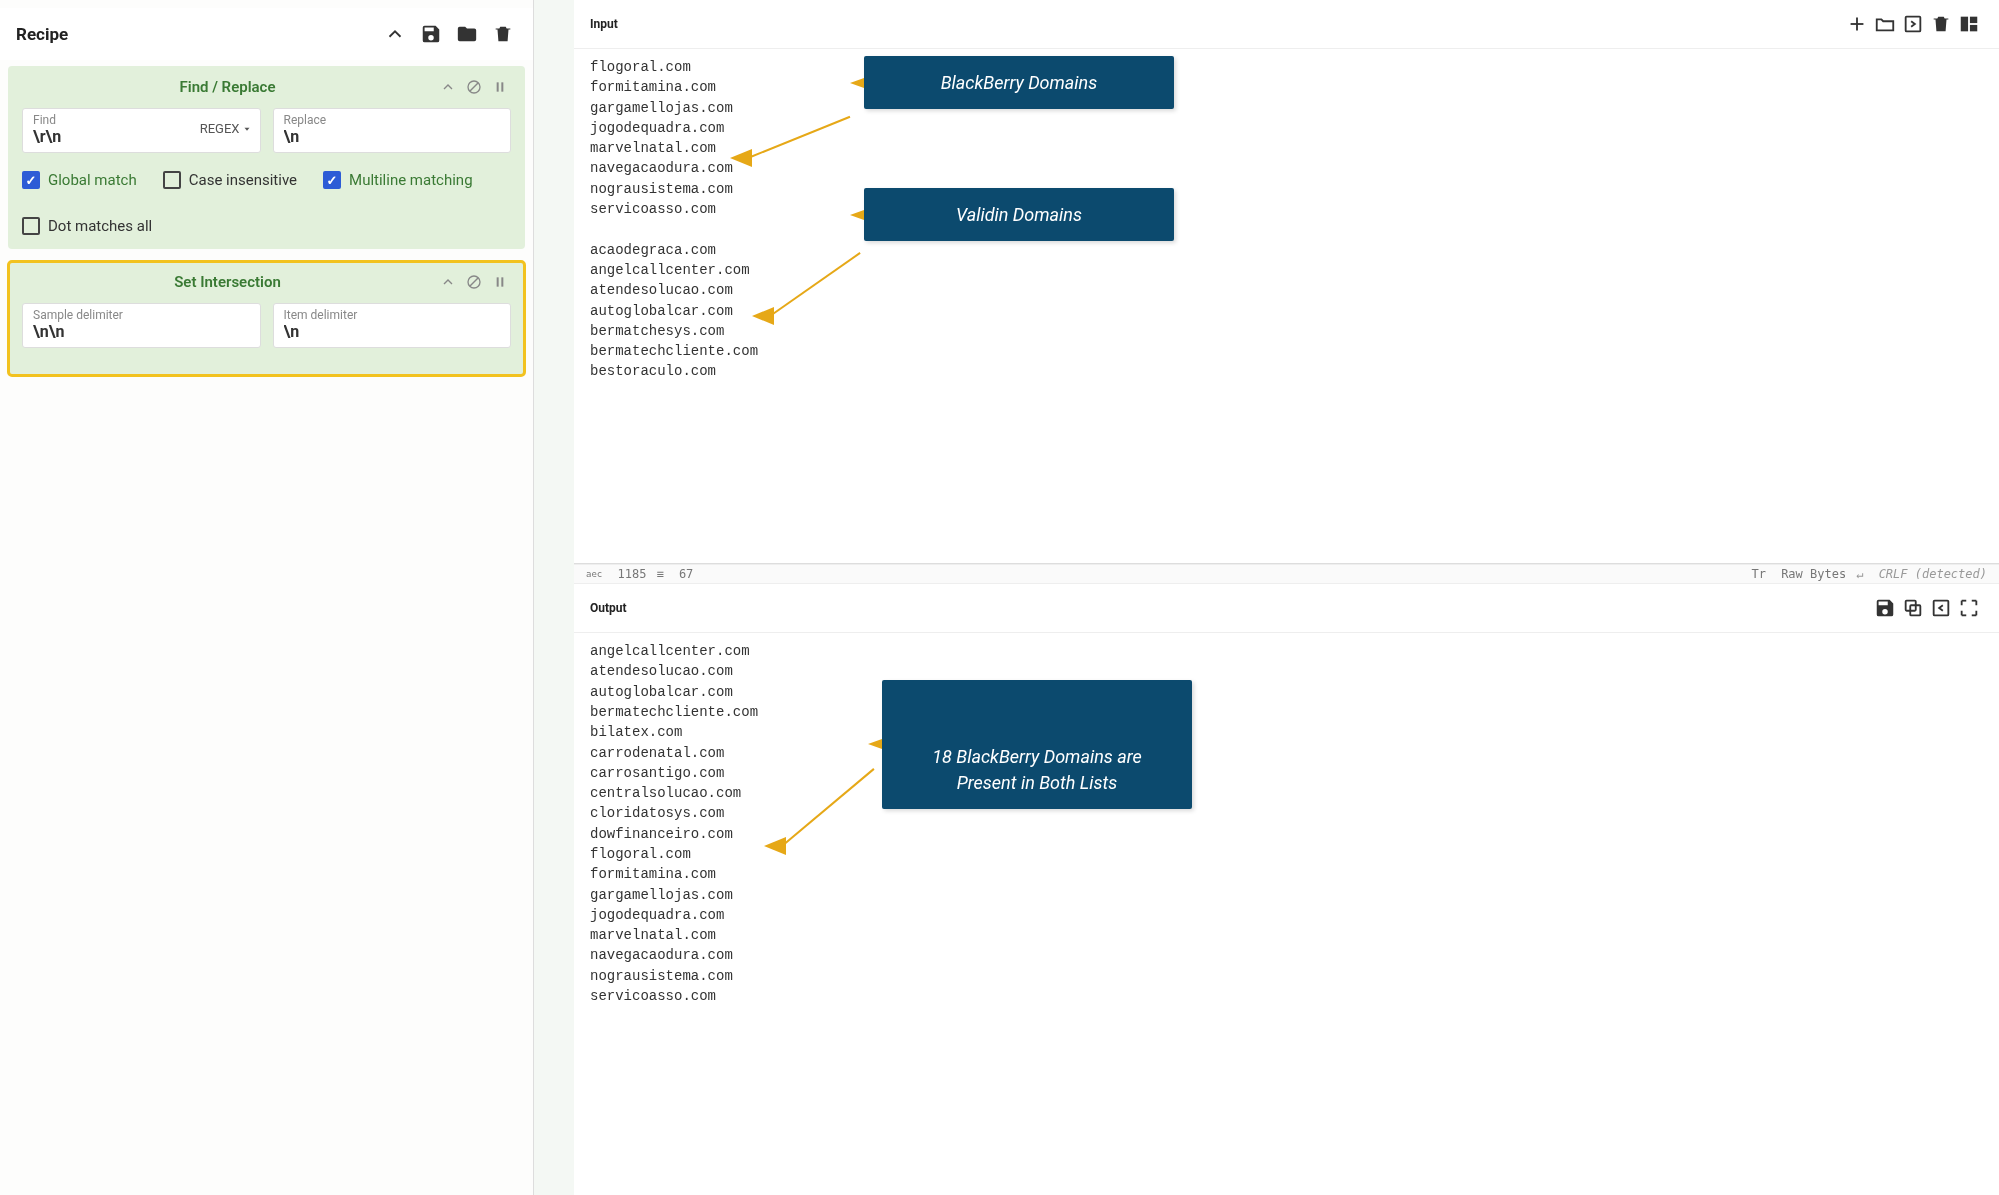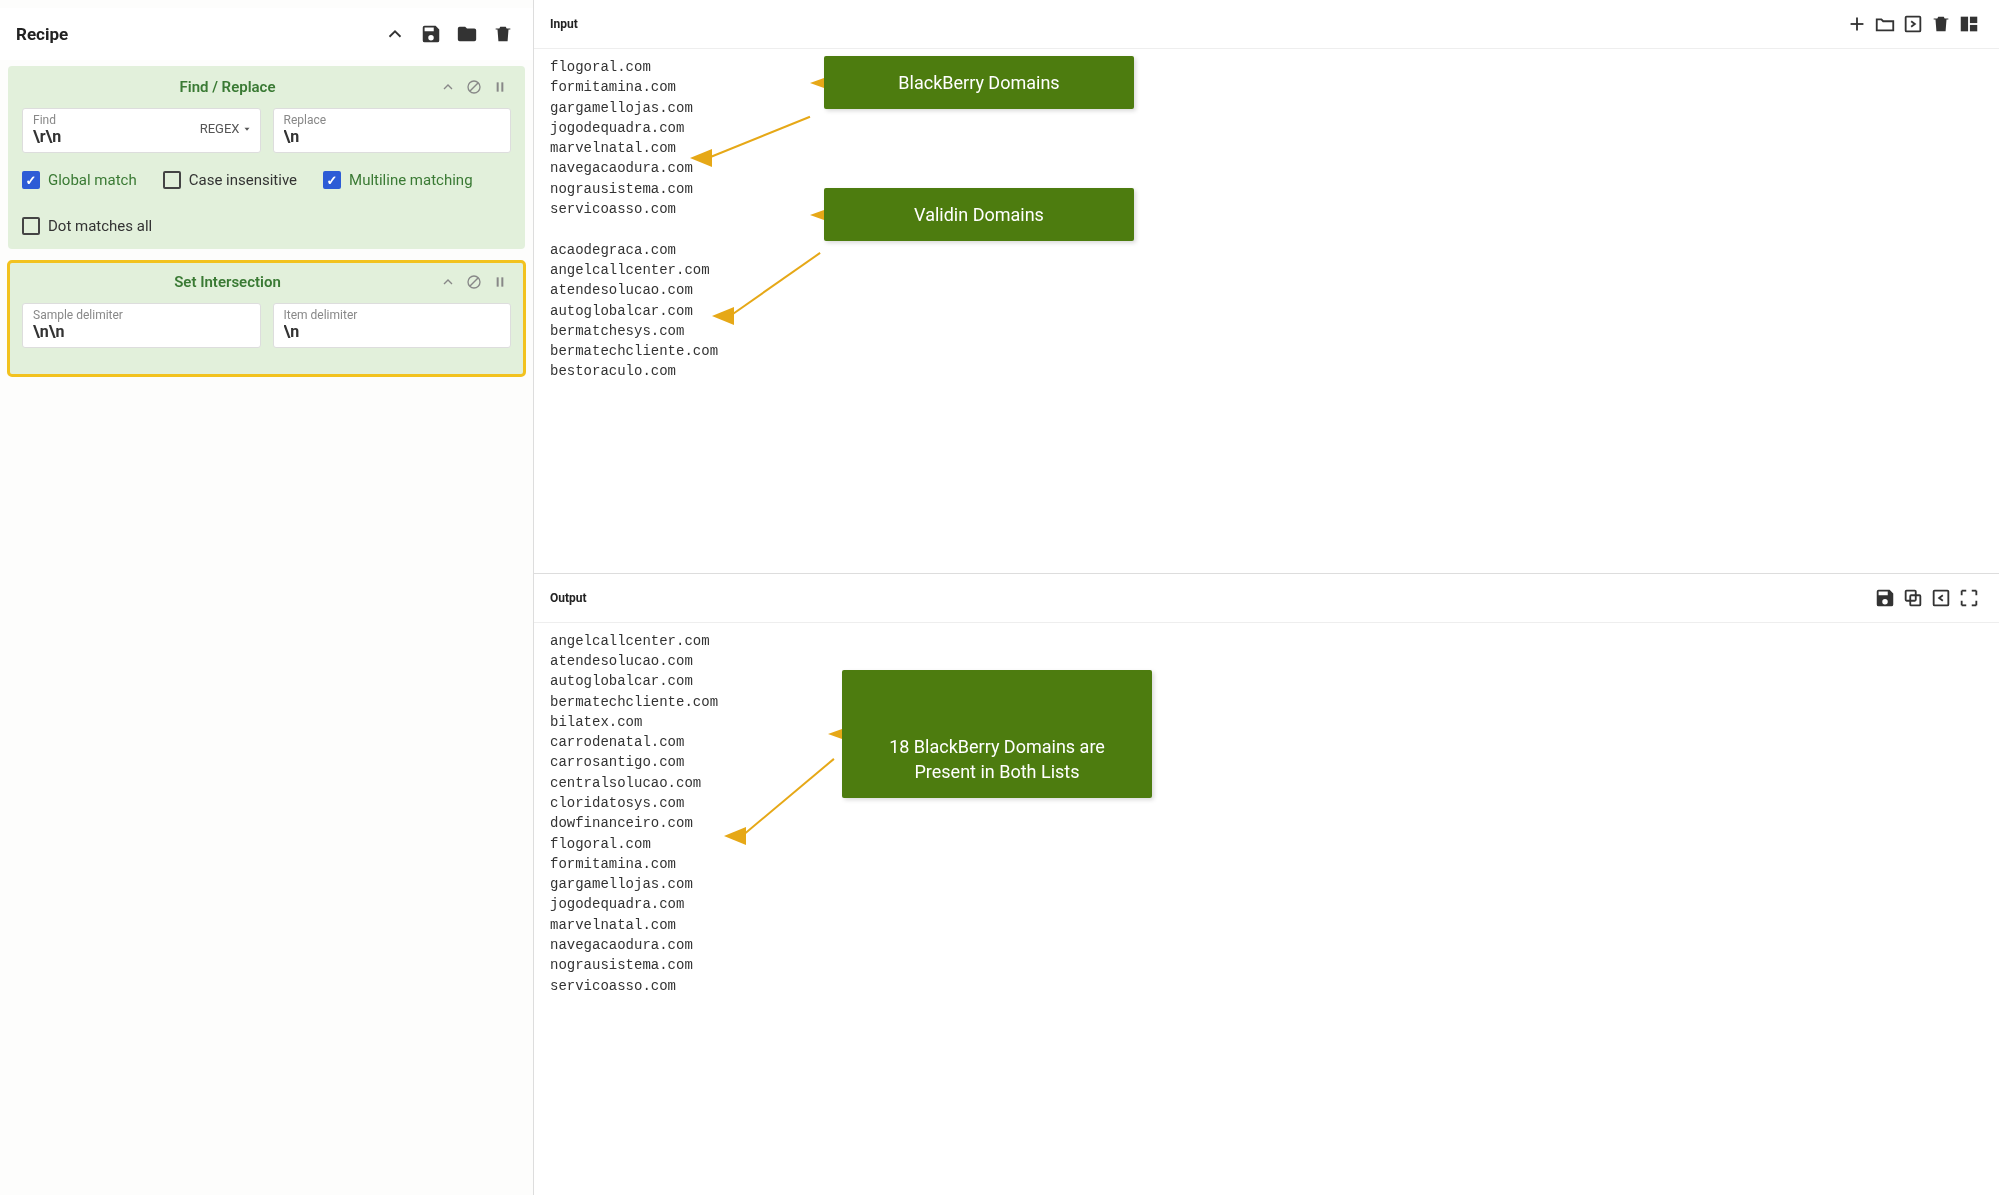--- a/index.html
+++ b/index.html
@@ -1,17 +1,17 @@
 <!DOCTYPE html>
 <html><head>
 <meta charset="utf-8">
 <style>
   * { box-sizing: border-box; margin: 0; padding: 0; }
   body { font-family: -apple-system, BlinkMacSystemFont, "Segoe UI", Roboto, sans-serif; font-size: 14px; background: #f4f8f4; color: #333; }
-  .app { display: flex; height: 100vh; width: 100%; }
+  .app { display: flex; height: 100vh; width: 100%; gap: 40px; }
   .recipe-pane { width: 534px; flex-shrink: 0; background: #fdfdfc; border-right: 1px solid #ddd; display: flex; flex-direction: column; padding-top: 8px; }
   .io-pane { flex: 1; display: flex; flex-direction: column; background: #fff; }
   .pane-header { display: flex; align-items: center; padding: 12px 16px; background: #fff; gap: 8px; }
   .pane-title { font-weight: 700; font-size: 17px; color: #222; flex: 1; }
   .icon-btn { width: 28px; height: 28px; display: inline-flex; align-items: center; justify-content: center; cursor: pointer; color: #333; }
   .icon-btn svg { width: 22px; height: 22px; }
   .op-card { margin: 6px 8px; border-radius: 4px; background: #e2f0db; padding: 10px 14px 14px; position: relative; }
   .op-card.highlighted { outline: 3px solid #f2c21f; outline-offset: -2px; }
   .op-header { display: flex; align-items: center; margin-bottom: 10px; }
   .op-title { color: #3a7a34; font-weight: 600; font-size: 15px; flex: 1; text-align: center; }
@@ -28,21 +28,21 @@
   .check-box.checked { background: #2d5cd6; border-color: #2d5cd6; }
   .check-box.checked::after { content: "✓"; color: #fff; font-size: 13px; font-weight: bold; }
   .check-label.green { color: #3a7a34; }
   .check-label.dark { color: #333; }
   .io-header { display: flex; align-items: center; padding: 10px 16px; border-bottom: 1px solid #eee; background: #fff; }
   .io-title { font-weight: 700; font-size: 12px; color: #222; flex: 1; }
   .io-body { padding: 8px 16px; font-family: "Courier New", monospace; font-size: 14px; line-height: 1.45; color: #333; white-space: pre; overflow: hidden; }
   .status-bar { display: flex; align-items: center; padding: 2px 12px; font-size: 12px; color: #777; border-top: 1px solid #eee; border-bottom: 1px solid #eee; gap: 10px; font-family: monospace; background: #fafafa; }
   .status-bar .spacer { flex: 1; }
   .status-item { display: inline-flex; align-items: center; gap: 4px; }
-  .callout { position: absolute; background: #4d7c0f; color: #fff; padding: 14px 24px; border-radius: 2px; font-size: 18px; text-align: center; line-height: 1.4; box-shadow: 2px 2px 4px rgba(0,0,0,0.15); }
+  .callout { position: absolute; background: #0c4a6e; color: #fff; padding: 14px 24px; border-radius: 2px; font-size: 18px; text-align: center; line-height: 1.4; box-shadow: 2px 2px 4px rgba(0,0,0,0.15); font-style: italic; }
   .callout-tail { width: 0; height: 0; border-top: 5px solid transparent; border-bottom: 5px solid transparent; border-right: 14px solid #e6a817; position: absolute; }
   .arrow { position: absolute; }
   .arrow .arrow-head { width: 0; height: 0; border-top: 9px solid transparent; border-bottom: 9px solid transparent; border-right: 22px solid #e6a817; position: absolute; left: 0; top: -9px; }
   .arrow .arrow-line { height: 2px; background: #e6a817; position: absolute; left: 18px; top: -1px; }
   .io-input-wrap { position: relative; flex: 1 1 48%; min-height: 360px; border-bottom: 1px solid #ddd; overflow: hidden; }
   .io-output-wrap { position: relative; flex: 1 1 52%; overflow: hidden; }
   .italic-light { font-style: italic; color: #999; }
 </style>
 </head>
 <body>
@@ -231,20 +231,27 @@
       <div class="callout" style="top:188px; left:290px; width:310px;">
         <div class="callout-tail" style="left:-14px; top:50%; margin-top:-5px;"></div>
         <span>Validin Domains</span>
       </div>
       <div class="arrow" style="top:316px; left:178px;">
         <div class="arrow-head"></div>
         <div class="arrow-line" style="width:110px; transform-origin:left center; transform:rotate(-35deg);"></div>
       </div>
     </div>
 
+    <div class="status-bar">
+      <span class="status-item"><span style="font-size:9px">aec</span>&nbsp;<span>1185</span></span>
+      <span class="status-item"><span>≡</span>&nbsp;<span>67</span></span>
+      <span class="spacer"></span>
+      <span class="status-item"><span>Tr</span>&nbsp;<span>Raw Bytes</span></span>
+      <span class="status-item italic-light"><span>↵</span>&nbsp;<span>CRLF (detected)</span></span>
+    </div>
 
     <div class="io-output-wrap">
       <div class="io-header">
         <span class="io-title">Output</span>
         <span class="icon-btn">
             <svg viewBox="0 0 24 24" fill="currentColor">
               <path d="M17 3H5a2 2 0 0 0-2 2v14a2 2 0 0 0 2 2h14a2 2 0 0 0 2-2V7l-4-4zM12 19a3 3 0 1 1 0-6 3 3 0 0 1 0 6zm3-10H5V5h10v4z"></path>
             </svg>
           </span>
         <span class="icon-btn">

